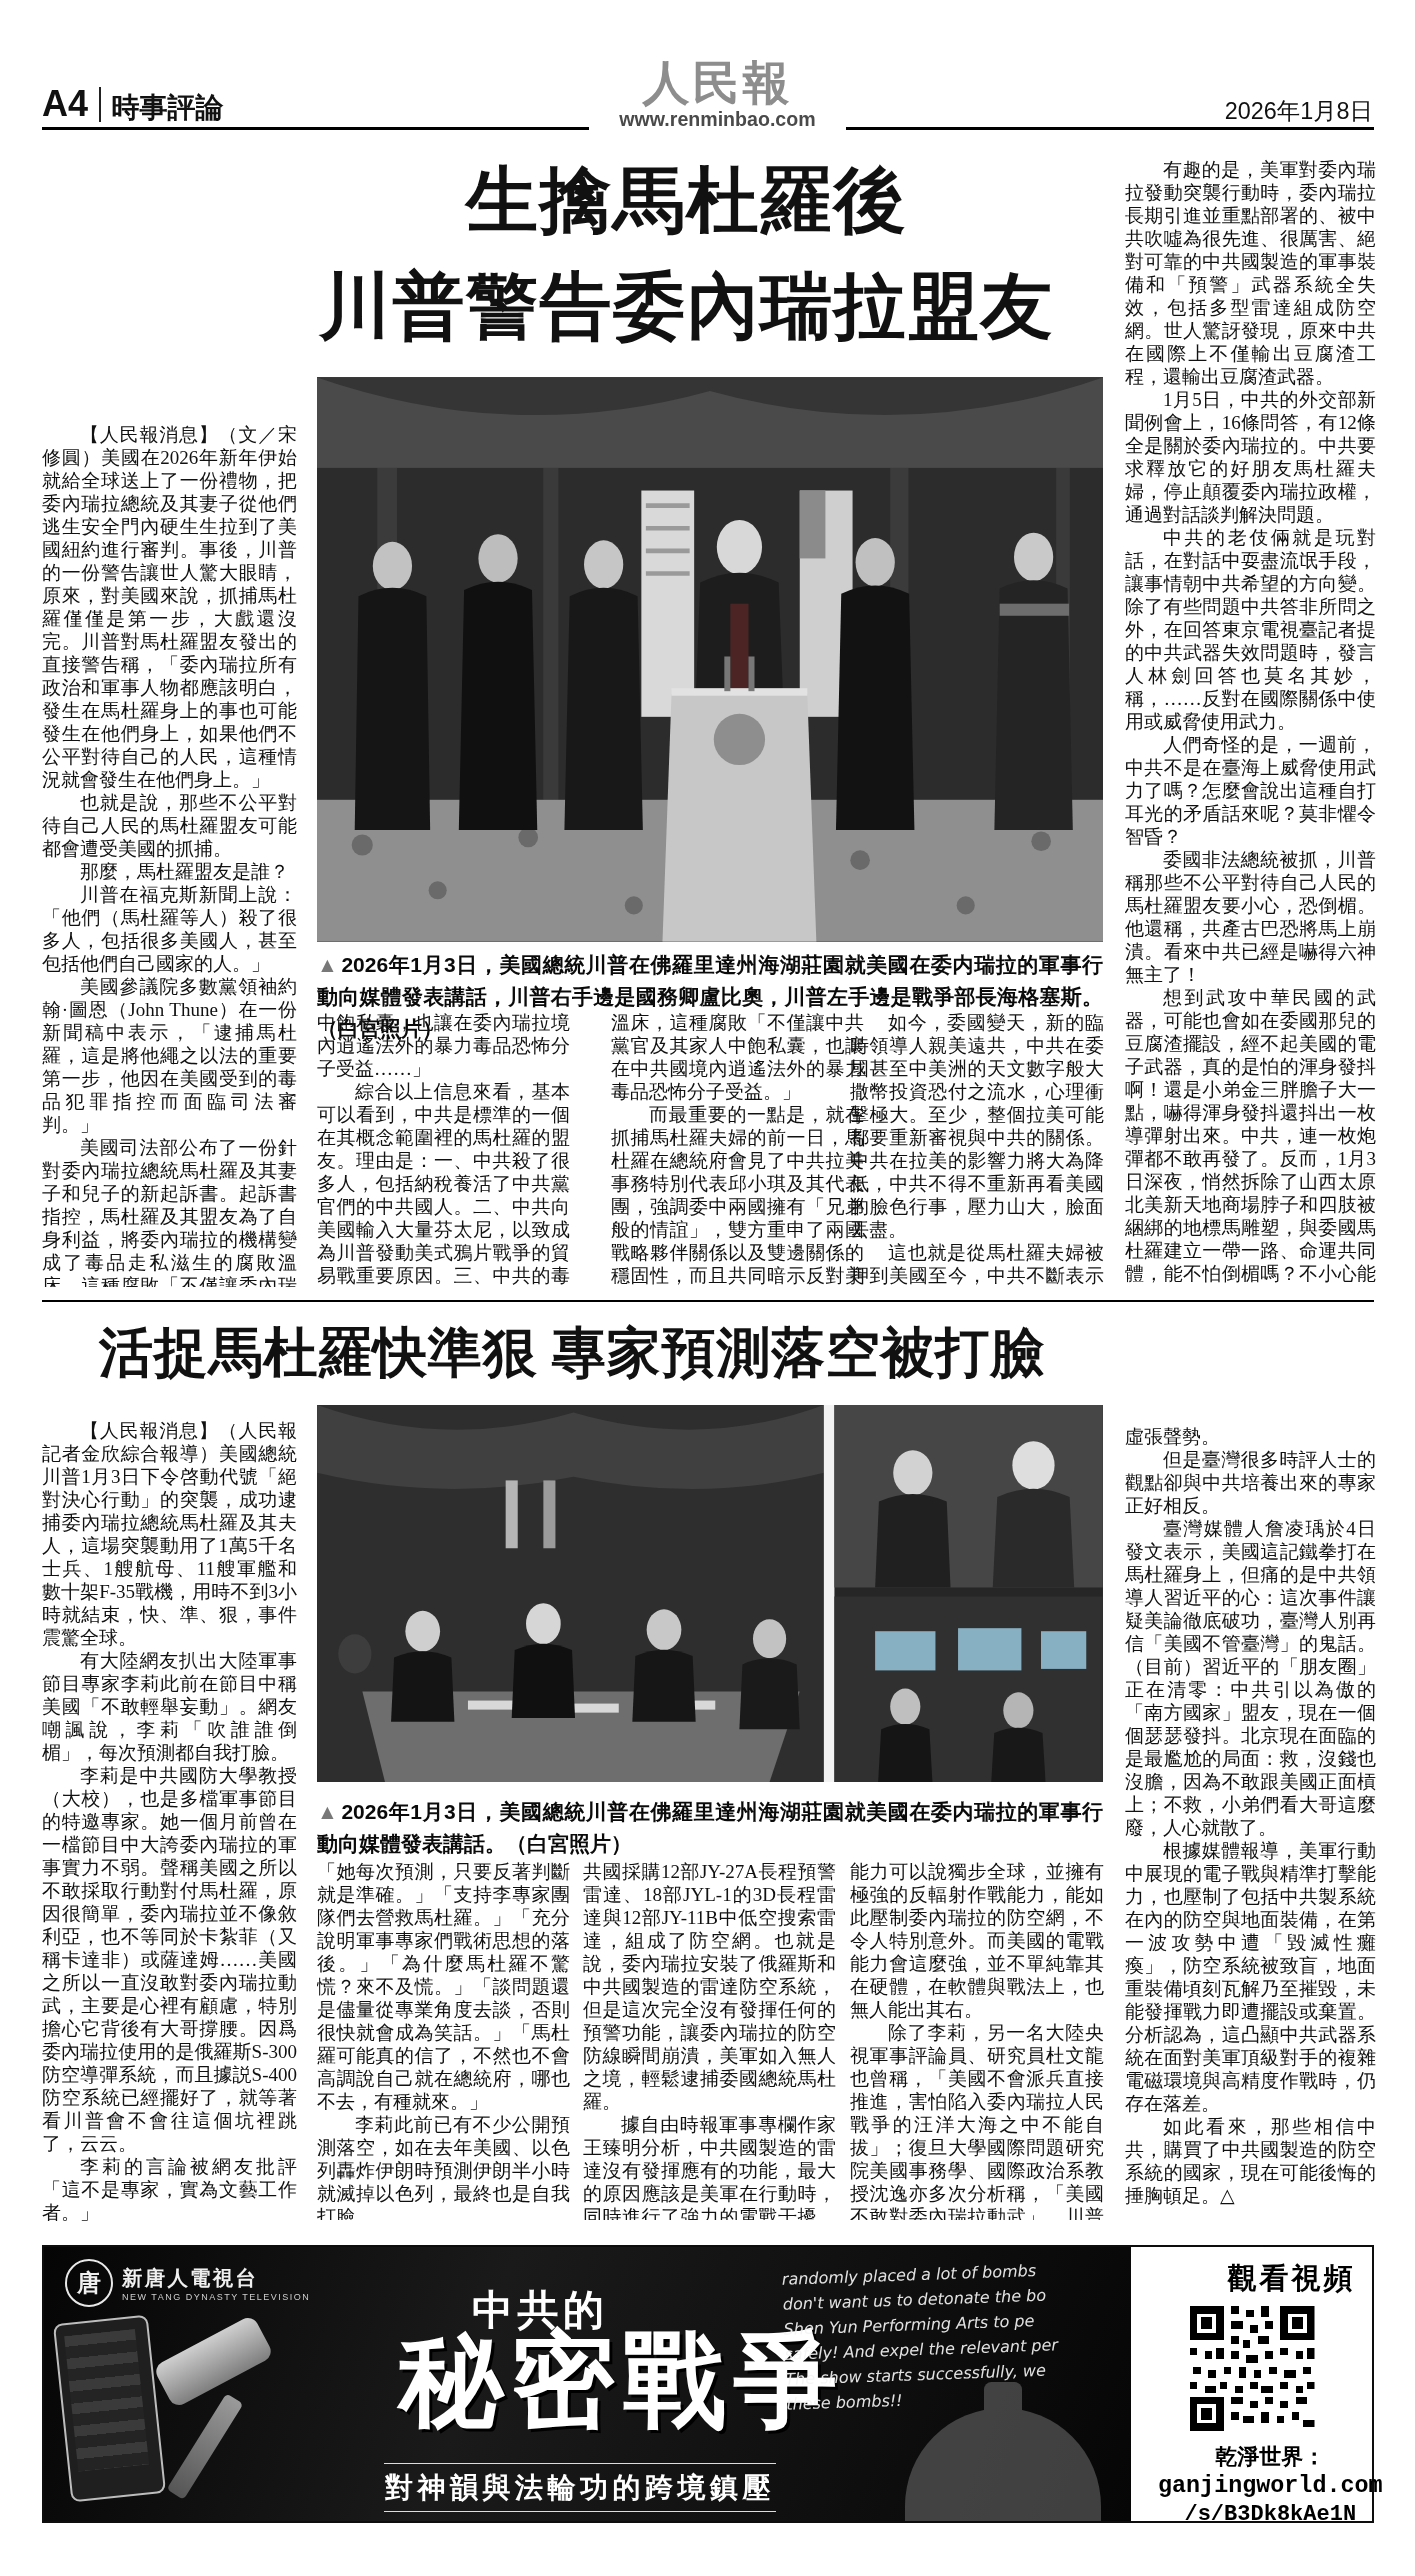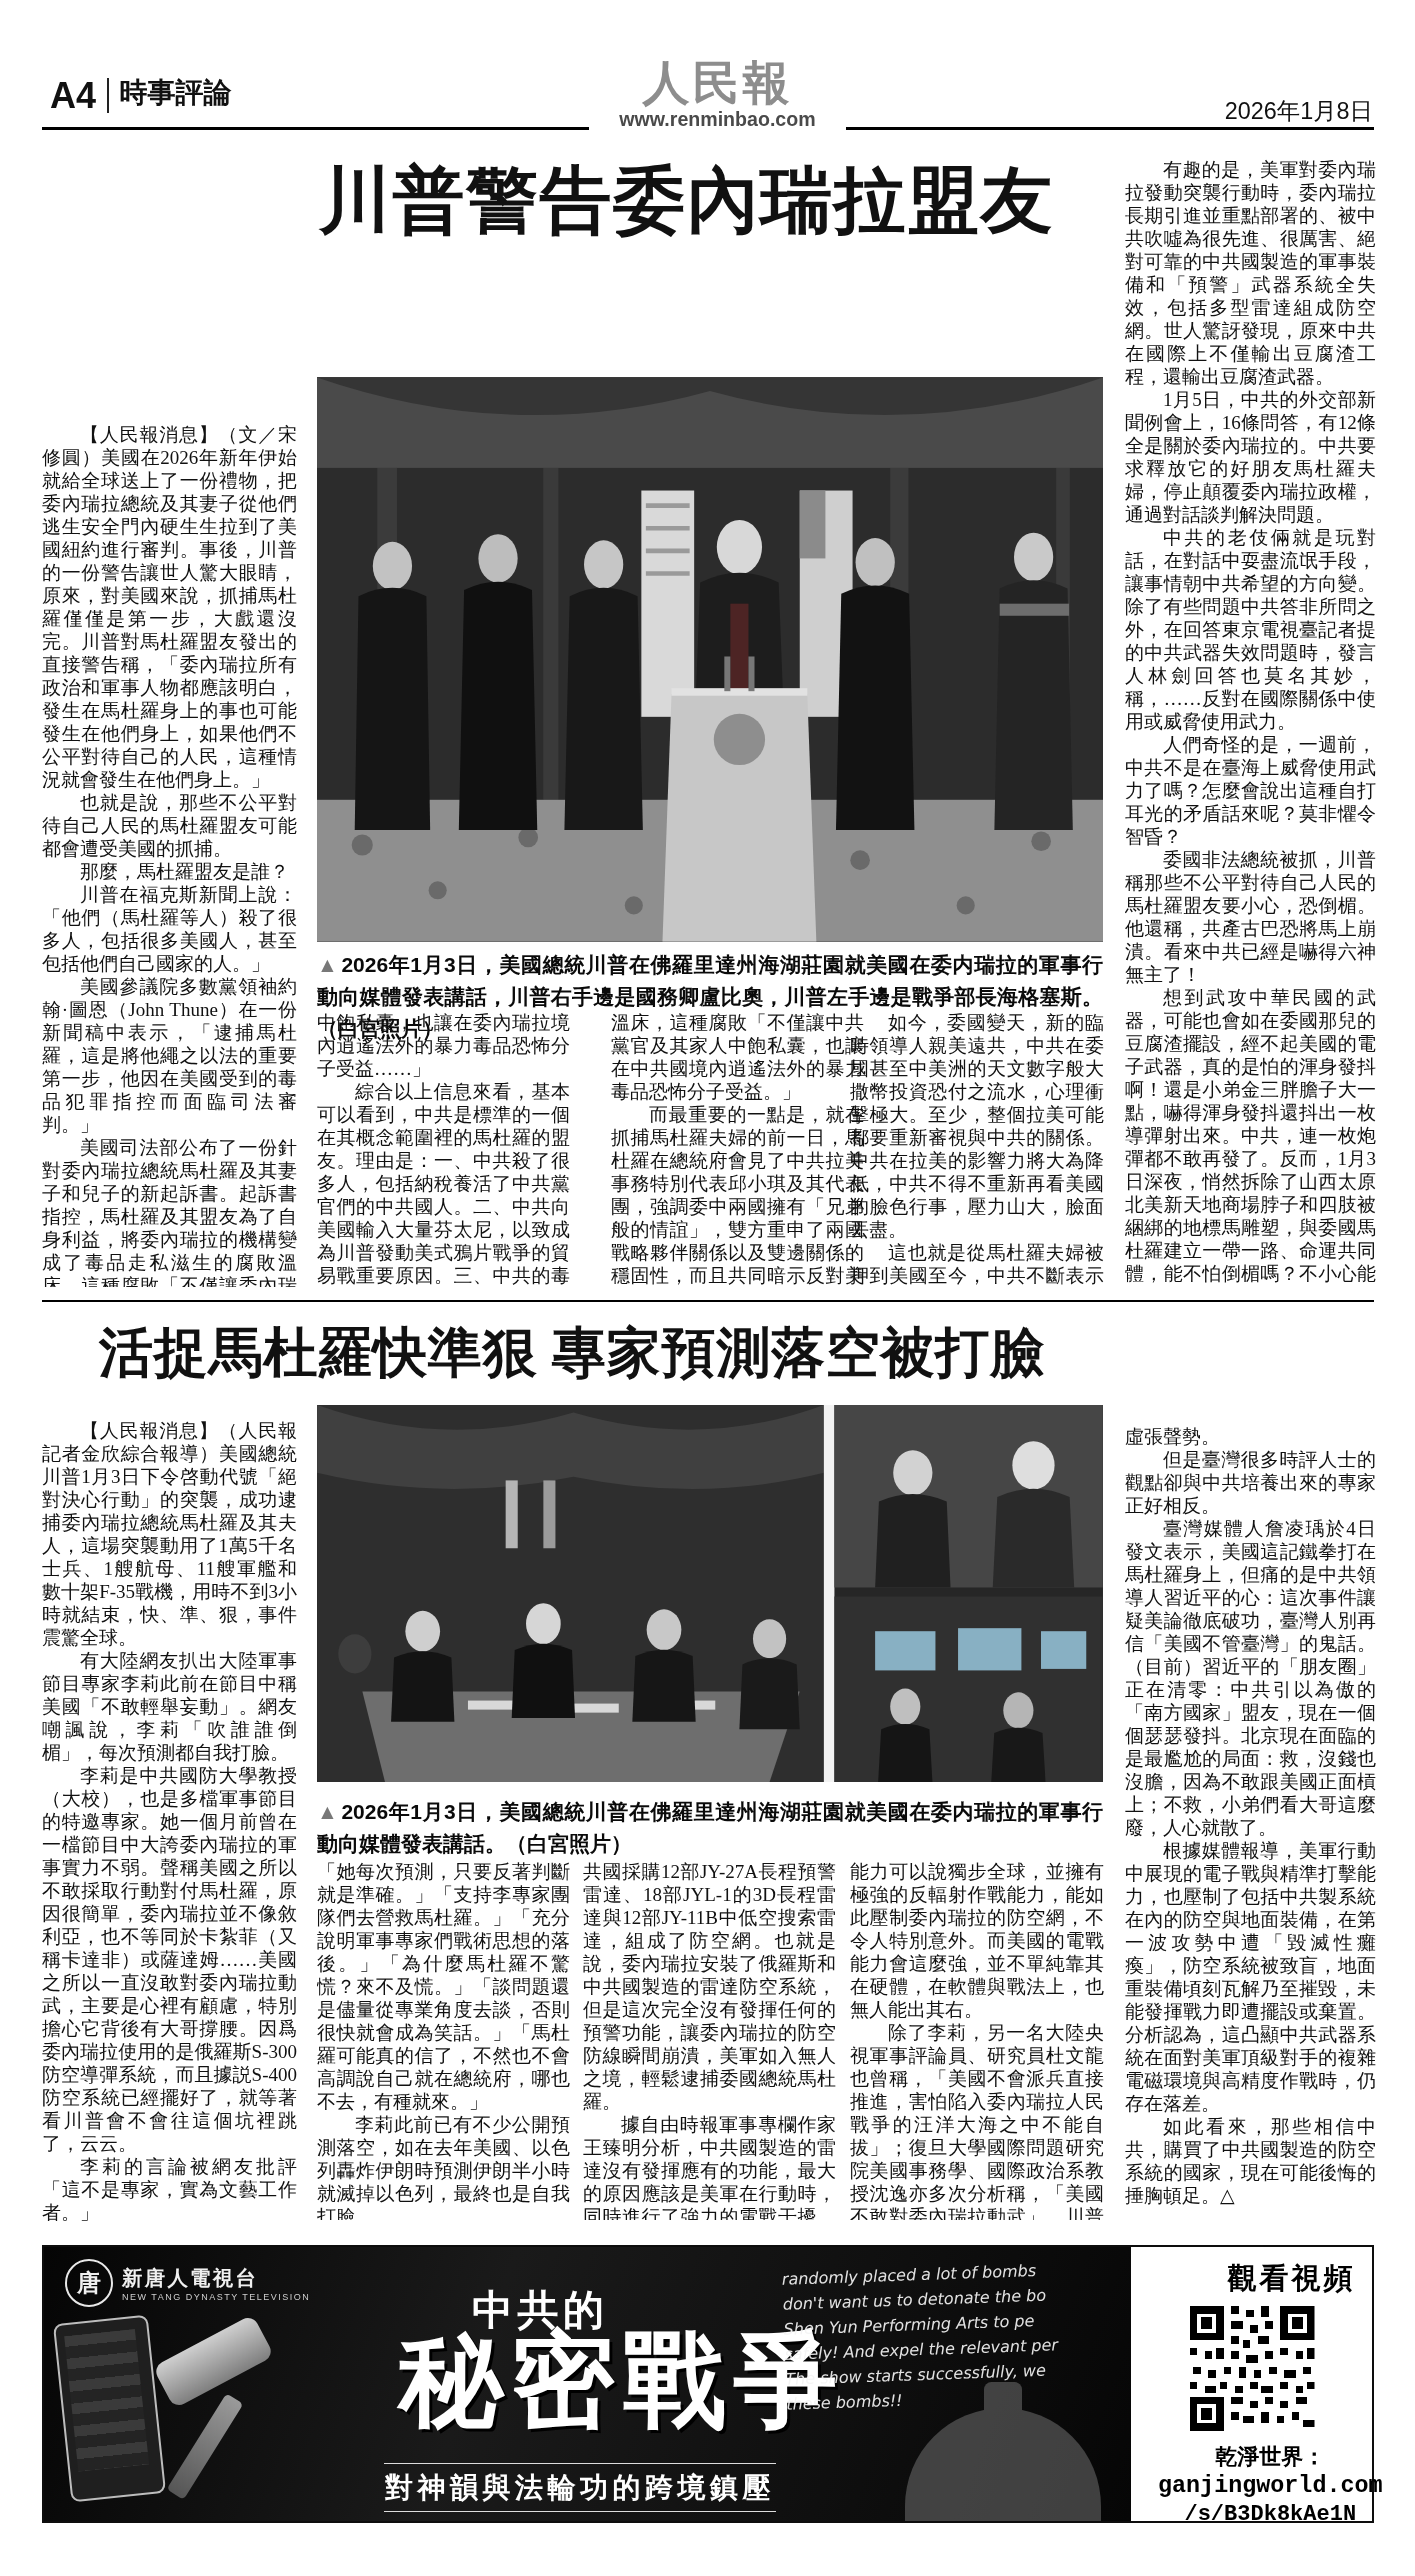--- a/index.html
+++ b/index.html
@@ -1,21 +1,21 @@
 <!DOCTYPE html>
 <html style="font-size:12px"><head>
 <meta charset="utf-8">
 <style>
   html,body{margin:0;padding:0;background:#e8e8e8;}
   #page{position:relative;width:1415px;height:2576px;background:#ffffff;margin:0 auto;
         font-family:"Liberation Serif","DejaVu Serif",serif;color:#111;overflow:hidden;}
   
   .hdr-rule{position:absolute;left:42px;top:127px;width:1332px;height:3px;background:#000;}
-  .a4-block{position:absolute;left:42px;top:78px;height:44px;display:flex;align-items:flex-start;gap:10.6px;
-            font-family:"Liberation Sans","DejaVu Sans",sans-serif;margin-left:8px;}
+  .a4-block{position:absolute;left:42px;top:78px;height:44px;display:flex;align-items:flex-end;gap:10.6px;
+            font-family:"Liberation Sans","DejaVu Sans",sans-serif;}
   .a4-num{font-size:36px;font-weight:bold;line-height:1;}
   .a4-div{width:2.3px;height:35px;background:#222;}
   .a4-sec{font-size:28px;font-weight:bold;line-height:1.05;}
   .brand-block{position:absolute;left:589px;top:59px;width:242px;text-align:center;background:#fff;padding:0 7.5px;}
   .brand-name{font-family:"Liberation Sans","DejaVu Sans",sans-serif;font-weight:bold;font-size:47px;
               color:#8d8d8d;letter-spacing:3px;line-height:1;}
   .brand-url{font-family:"Liberation Sans","DejaVu Sans",sans-serif;font-weight:bold;font-size:19.6px;
              color:#4a4a4a;line-height:1.2;margin-top:1.5px;}
   .hdr-date{position:absolute;right:42px;top:95px;font-family:"Liberation Sans","DejaVu Sans",sans-serif;
             font-size:23.4px;color:#111;}
@@ -84,20 +84,21 @@
     <span class="a4-sec">時事評論</span>
   </div>
   <div class="hdr-rule"></div>
   <div class="brand-block">
     <div class="brand-name">人民報</div>
     <div class="brand-url">www.renminbao.com</div>
   </div>
   <div class="hdr-date">2026年1月8日</div>
 
   <div class="headline1">
+    <div>生擒馬杜羅後</div>
     <div>川普警告委內瑞拉盟友</div>
   </div>
 
   <div class="photo" style="left:317px;top:377px;width:786px;height:565px;">
     <svg width="786" height="565" viewBox="0 0 1042 748">
       <rect width="1042" height="748" fill="#353535"></rect>
       <path d="M0,0 Q260,90 521,18 Q782,90 1042,0 L1042,140 Q782,200 521,150 Q260,200 0,140 Z" fill="#4a4a4a"></path>
       <rect y="120" width="1042" height="440" fill="#2c2c2c"></rect>
       <g opacity="0.35">
         <rect x="80" y="120" width="26" height="440" fill="#5a5a5a"></rect>

